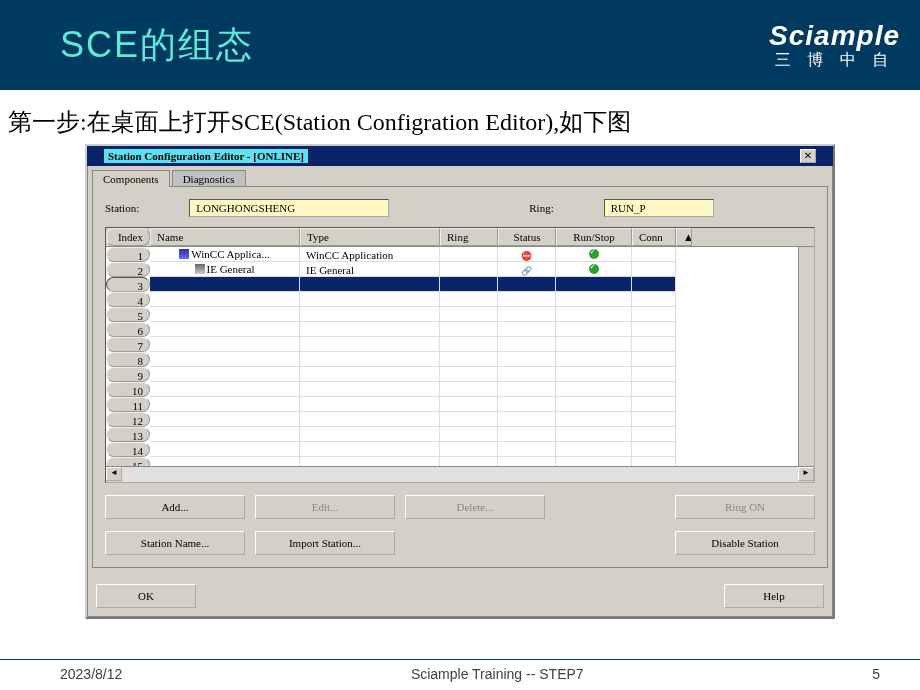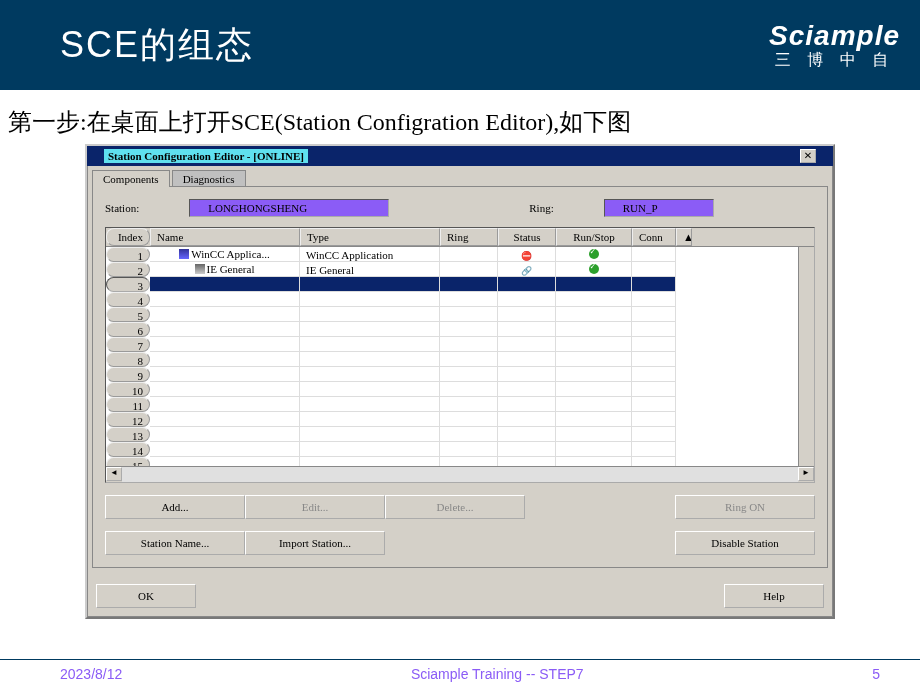--- a/index.html
+++ b/index.html
@@ -1,20 +1,20 @@
 <!DOCTYPE html>
 <html><head>
   <meta charset="utf-8">
   <style>
     * { box-sizing: border-box; margin: 0; padding: 0; }
     body { font-family: "Microsoft YaHei", Tahoma, Arial, sans-serif; width: 920px; height: 690px; background: #fff; overflow: hidden; position: relative; }
 
     
     .slide-header { background: #003a60; height: 90px; display: flex; align-items: center; justify-content: space-between; padding: 0 20px 0 60px; }
-    .slide-title { color: #ffffff; font-size: 36px; font-weight: 400; letter-spacing: 2px; }
+    .slide-title { color: #5eead4; font-size: 36px; font-weight: 400; letter-spacing: 2px; }
     .brand { color: #fff; text-align: center; font-family: Arial; }
     .brand-name { font-size: 28px; font-weight: bold; font-style: italic; letter-spacing: 1px; }
     .brand-sub { font-size: 16px; letter-spacing: 6px; margin-top: -2px; }
 
     
     .instruction { font-family: SimSun, serif; font-size: 24px; padding: 16px 8px 6px 8px; color: #000; }
 
     
     .dialog-outer { margin: 0 auto; width: 750px; border: 2px outset #ccc; background: #cacaca; }
     .titlebar { height: 20px; background: linear-gradient(#0a246a, #0a246a); display: flex; align-items: center; padding: 0 17px; }
@@ -27,21 +27,21 @@
     .tabs { display: flex; margin-bottom: -1px; margin-left: 0; }
     .tab { background: #d4d0c8; border: 1px solid #888; border-bottom: none; padding: 2px 10px; font: 11px Tahoma; margin-right: 2px; position: relative; }
     .tab.active { background: #d4d0c8; z-index: 2; }
     .tab.inactive { background: #c0c0c0; }
 
     .tabpane { border: 1px solid #888; background: #d4d0c8; padding: 12px; position: relative; z-index: 1; }
 
     
     .station-row { display: flex; align-items: center; font: 11px Tahoma; margin-bottom: 10px; gap: 40px; }
     .lbl { margin-right: 10px; }
-    .field { border: 1px inset #aaa; background: #8b5cf6; padding: 2px 18px; font: 11px Tahoma; }
+    .field { border: 1px inset #aaa; background: #fef9c3; padding: 2px 6px; font: 11px Tahoma; }
     .station-field { width: 200px; }
     .mode-lbl { margin-left: 100px; margin-right: 10px; }
     .mode-field { width: 110px; }
 
     
     .table-wrap { border: 1px inset #aaa; background: #fff; height: 256px; display: flex; flex-direction: column; }
     .thead { display: flex; background: #d4d0c8; border-bottom: 1px solid #888; flex-shrink:0;}
     .th, .td { font: 11px Tahoma; padding: 2px 6px; border-right: 1px solid #aaa; overflow: hidden; white-space: nowrap; text-overflow: ellipsis; }
     .th { background: #d4d0c8; border: 1px outset #eee; }
     .col-index { width: 44px; text-align: right; border-radius: 8px; }
@@ -63,29 +63,29 @@
     .status-net::before { content: "🔗"; font-size: 9px;}
     .run-ok { display: inline-block; width: 10px; height: 10px; background: #2ca02c; border-radius: 50%; position: relative; }
     .run-ok::after { content: "✓"; color: #fff; font-size: 8px; position: absolute; left: 1px; top: -2px; }
 
     .hscroll { height: 16px; background: #d4d0c8; border-top: 1px solid #888; display: flex; flex-shrink:0;}
     .sbtn { width: 16px; height: 14px; background: #d4d0c8; border: 1px outset #fff; font: 8px Tahoma; text-align: center; }
     .strack { flex: 1; background: #e0e0e0; }
 
     
     .btn-row { display: flex; gap: 10px; justify-content: space-between; margin-top: 12px; flex-wrap: wrap; }
-    .btn-row > div { display:flex; }
+    .btn-row > div { display:flex; gap:10px;}
     .win-btn { width: 140px; height: 24px; background: #d4d0c8; border: 1px outset #fff; font: 11px Tahoma; text-align: center; line-height: 22px; }
     .win-btn.disabled { color: #888; }
     .bottom-row { display: flex; justify-content: space-between; margin-top: 16px; padding: 0 4px 4px 4px; }
 
     .vscroll{position:absolute; right:0; top:0; bottom:0; width:16px; background:#d4d0c8; border-left:1px solid #888;}
 
     
-    .slide-footer { position: absolute; left: 0; right: 0; bottom: 8px; border-top: 1px solid #003a60; display: flex; justify-content: space-between; padding: 6px 40px 0 60px; font: 14px Arial; color: #8b5cf6; }
+    .slide-footer { position: absolute; left: 0; right: 0; bottom: 8px; border-top: 1px solid #003a60; display: flex; justify-content: space-between; padding: 6px 40px 0 60px; font: 14px Arial; color: #404040; }
     
     .name-cell{display:flex; align-items:center; gap:2px;justify-content:center;}
     .icon-app{display:inline-block;width:10px;height:10px;background:linear-gradient(#339,#66f);}
     .icon-ie{display:inline-block;width:10px;height:10px;background:linear-gradient(#666,#ccc);}
   </style>
 </head>
 <body>
 
 <div class="slide-header">
   <div class="slide-title">SCE的组态</div>

